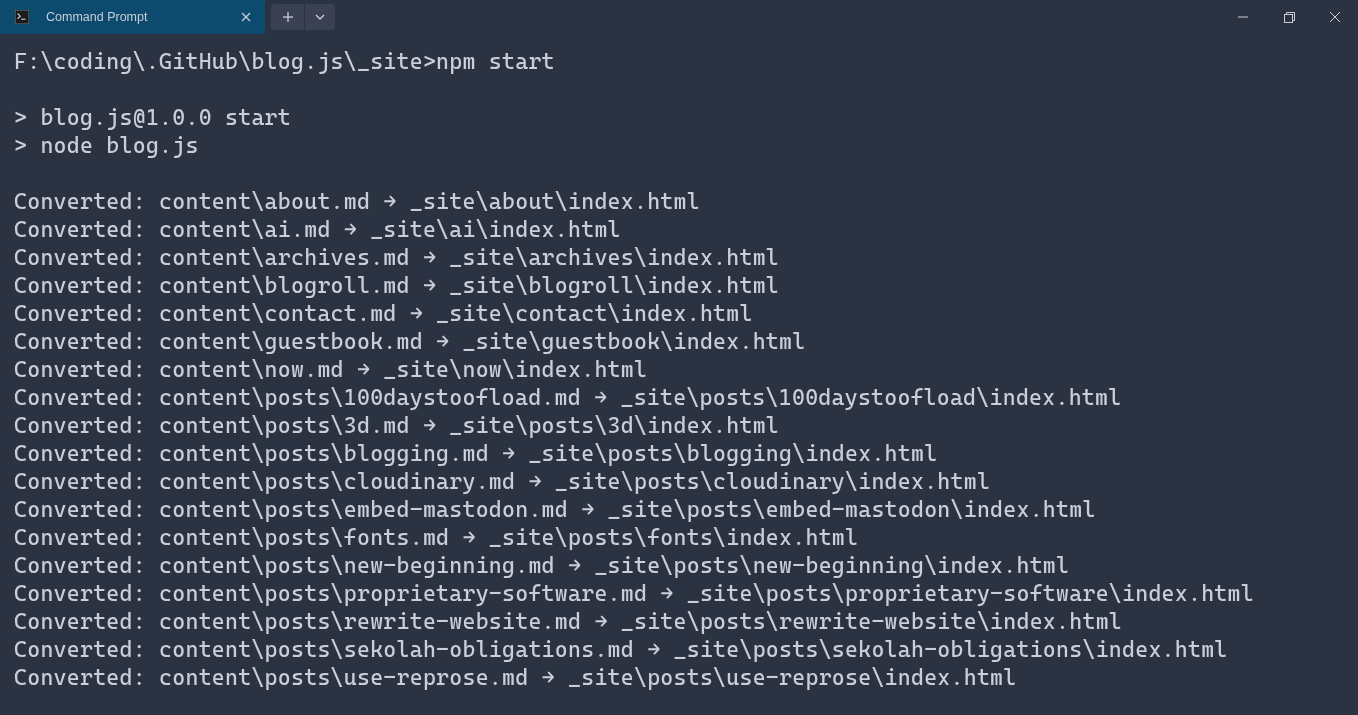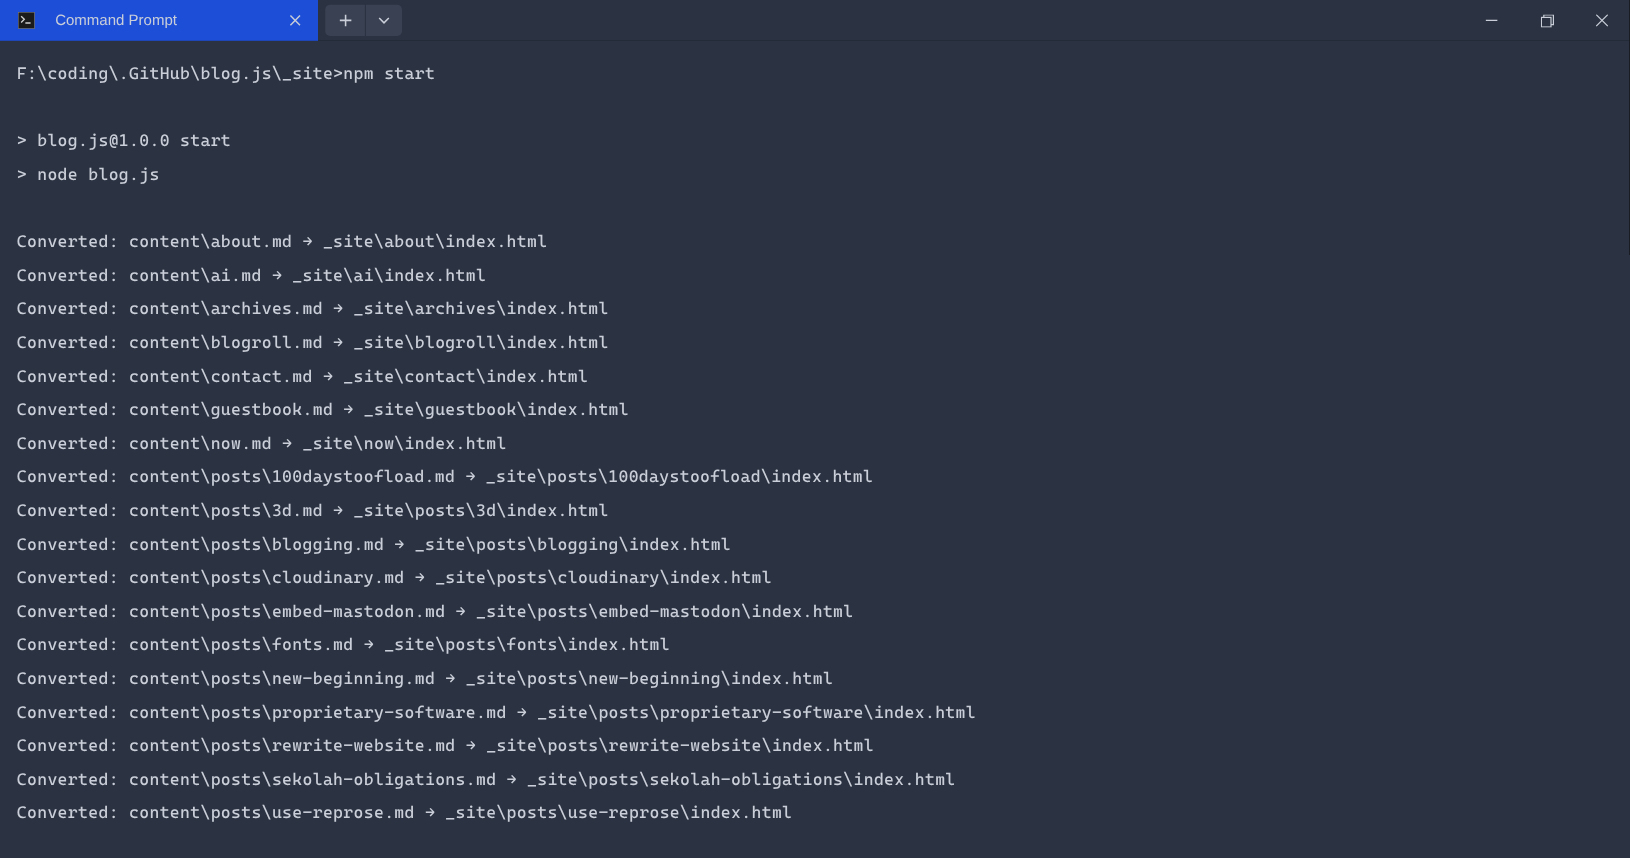--- a/index.html
+++ b/index.html
@@ -35,21 +35,21 @@
       font-family: 'Segoe UI', sans-serif;
       position: relative;
       cursor: pointer;
     }
     .tab.inactive {
       background: #1f2735;
       border-radius: 6px 6px 0 0;
       margin-top: 2px;
     }
     .tab.active {
-      background: #1d4ed8;
+      background: #0c4a6e;
       gap: 16px;
     }
     .tab-icon {
       width: 16px;
       height: 16px;
       display: flex;
       align-items: center;
       justify-content: center;
       flex-shrink: 0;
     }
@@ -109,21 +109,21 @@
       align-items: center;
       justify-content: center;
       color: #c9ced8;
       cursor: pointer;
     }
     .terminal-body {
       background: #2b3241;
       height: calc(715px - 34px);
       padding: 14px 14px 0 14px;
       color: #c9ced8;
-      font-size: 14px;
+      font-size: 22px;
       line-height: 28px;
       letter-spacing: 0.3px;
       overflow: hidden;
       white-space: pre;
     }
     .terminal-line {
       display: block;
       white-space: pre;
     }
     .cmd-icon-svg {

